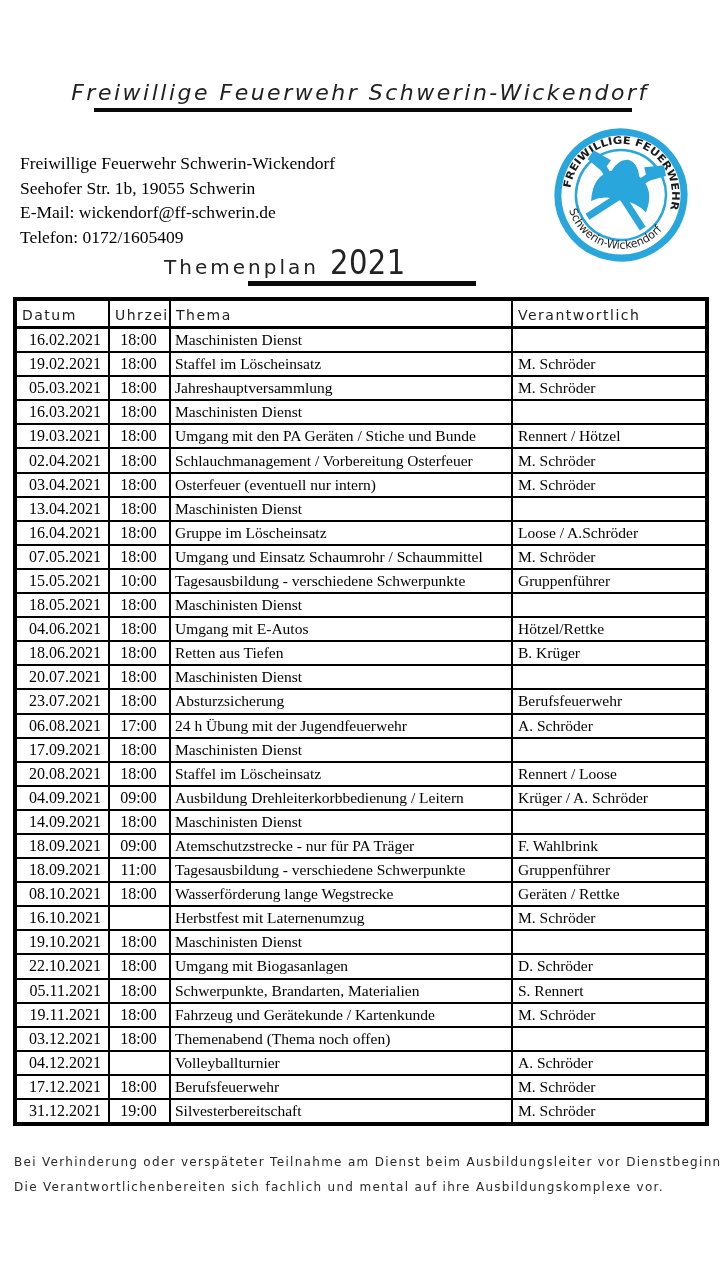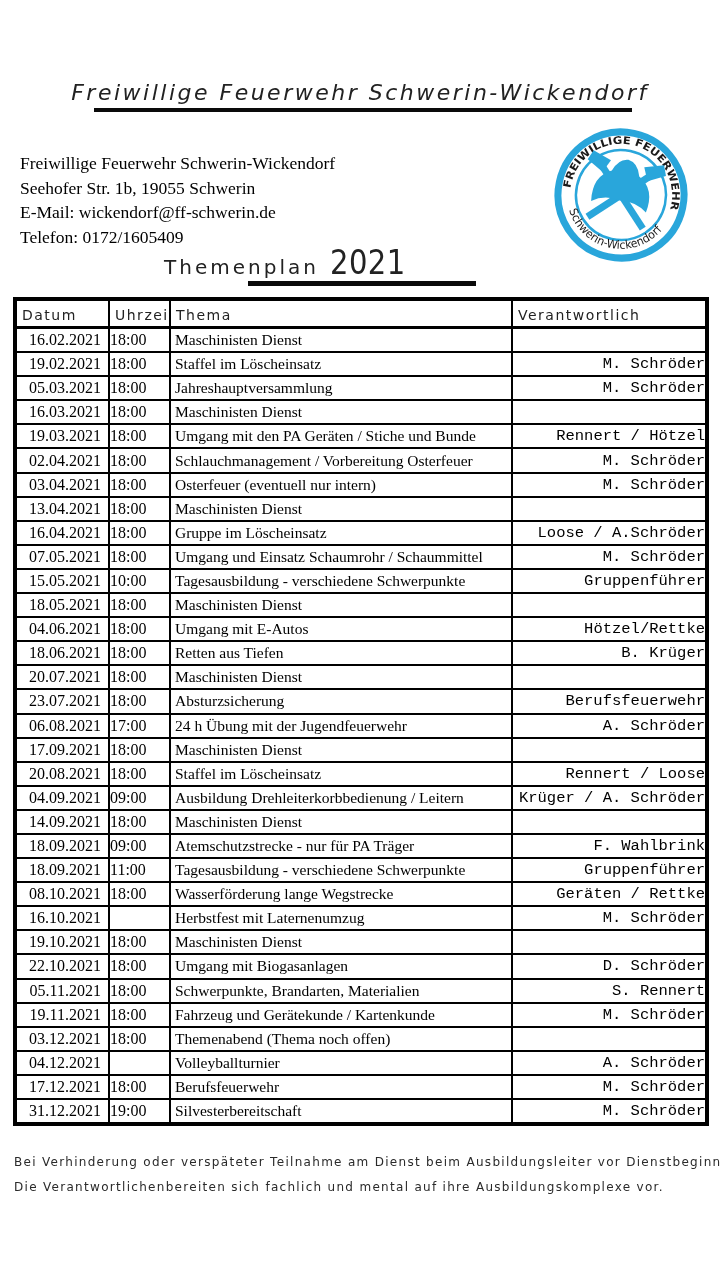--- a/index.html
+++ b/index.html
@@ -120,23 +120,23 @@
     padding: 2px 0 0 5px;
     font-weight: 400;
   }
   table.schedule tbody td {
     height: 22.1px;
     font-size: 15.5px;
     line-height: 20px;
     padding: 0;
   }
   td.c-datum  { text-align: right; padding-right: 7px !important; font-size: 16px !important; }
-  td.c-uhrzeit{ text-align: left; padding-right: 2px !important; font-size: 16px !important; }
+  td.c-uhrzeit{ text-align: center; padding-right: 2px !important; font-size: 16px !important; }
   td.c-thema  { text-align: left;  padding-left: 4px !important; }
-  td.c-verantw{ text-align: right;  padding-left: 5px !important; font-family: Liberation Mono, monospace; }
+  td.c-verantw{ text-align: left;  padding-left: 5px !important; }
 
   
   .footer {
     position: absolute;
     top: 1150px;
     left: 14px;
     width: 700px;
     font-size: 12px;
     letter-spacing: 1.3px;
     line-height: 25px;

